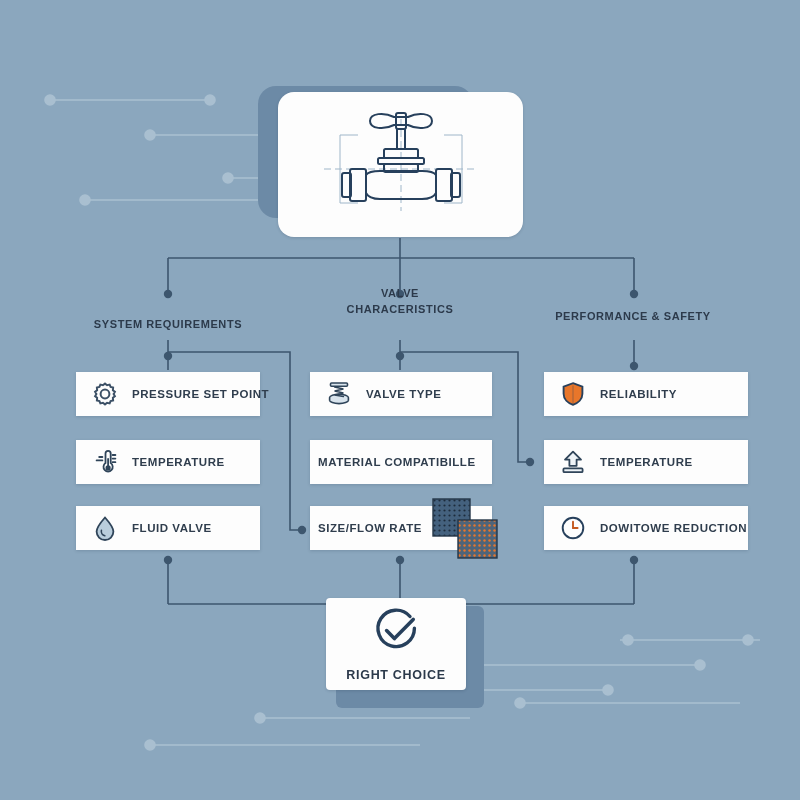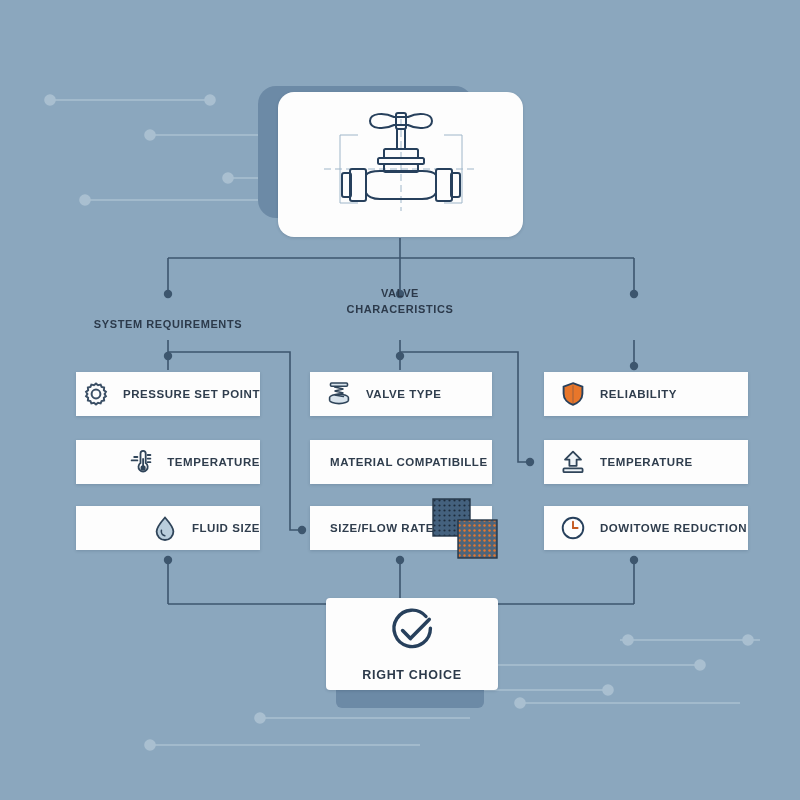--- a/index.html
+++ b/index.html
@@ -48,24 +48,24 @@
     display:flex;align-items:center;justify-content:center;
     margin-right:12px;
   }
   .row-card .label{
     font-size:11.5px;
     letter-spacing:.55px;
     color:#2f3d4d;
     font-weight:600;
     white-space:nowrap;
   }
-  .row-card.no-icon{padding-left:20px;}
-
-  
-  .col-a{left:76px;width:184px;justify-content:flex-end;}
+  .row-card.no-icon{padding-left:8px;}
+
+  
+  .col-a{left:76px;width:184px;}
   .col-b{left:310px;width:182px;}
   .col-c{left:544px;width:204px;}
   .r1{top:372px;}
   .r2{top:440px;}
   .r3{top:506px;}
 
   
   .cat-label{
     position:absolute;
     font-size:11px;
@@ -79,21 +79,21 @@
   .cat-a{left:18px;top:316px;width:300px;}
   .cat-b{left:285px;top:285px;width:230px;}
   .cat-c{left:500px;top:308px;width:266px;}
 
   
   .result-shadow{
     position:absolute;left:336px;top:606px;width:148px;height:102px;
     background:#6c8aa6;border-radius:6px;
   }
   .result-card{
-    left:326px;top:598px;width:172px;height:92px;
+    left:326px;top:598px;width:140px;height:92px;
     border-radius:4px;
     display:flex;flex-direction:column;align-items:center;justify-content:center;
   }
   .result-card .label{
     font-size:12.5px;letter-spacing:.7px;font-weight:700;color:#2c3a4b;
     margin-top:6px;
   }
 </style>
 </head>
 <body>
@@ -194,20 +194,21 @@
 
         <rect x="130" y="62" width="16" height="32" rx="2"></rect>
         <rect x="145" y="66" width="9" height="24" rx="2"></rect>
       </g>
     </svg>
   </div>
 
   <div class="cat-label cat-a">SYSTEM REQUIREMENTS</div>
   <div class="cat-label cat-b">VALVE
 CHARACERISTICS</div>
+  <div class="cat-label cat-c">PERFORMANCE &amp; SAFETY</div>
 
   <div class="card row-card col-a r1">
     <span class="icon">
       <svg width="26" height="26" viewBox="0 0 26 26">
         <g fill="none" stroke="#3c5066" stroke-width="2">
           <path d="M13,2.6 L15.1,4.2 L17.6,3.6 L18.6,6 L21.1,6.6 L20.9,9.2 L22.9,10.8 L21.6,13 L22.9,15.2 L20.9,16.8 L21.1,19.4 L18.6,20 L17.6,22.4 L15.1,21.8 L13,23.4 L10.9,21.8 L8.4,22.4 L7.4,20 L4.9,19.4 L5.1,16.8 L3.1,15.2 L4.4,13 L3.1,10.8 L5.1,9.2 L4.9,6.6 L7.4,6 L8.4,3.6 L10.9,4.2 Z"></path>
           <circle cx="13" cy="13" r="4.4"></circle>
         </g>
       </svg>
     </span>
@@ -232,21 +233,21 @@
     <span class="label">TEMPERATURE</span>
   </div>
 
   <div class="card row-card col-a r3">
     <span class="icon">
       <svg width="26" height="26" viewBox="0 0 26 26">
         <path d="M13,2.5 C13,2.5 4.6,12 4.6,16.6 a8.4,8.4 0 0 0 16.8,0 C21.4,12 13,2.5 13,2.5 Z" fill="#b9cddc" stroke="#2f4459" stroke-width="1.8"></path>
         <path d="M9.4,15.4 a4.6,4.6 0 0 0 3.4,5.4" fill="none" stroke="#2f4459" stroke-width="1.6" stroke-linecap="round"></path>
       </svg>
     </span>
-    <span class="label">FLUID SIZE</span>
+    <span class="label">FLUID VALVE</span>
   </div>
 
   <div class="card row-card col-b r1">
     <span class="icon">
       <svg width="28" height="28" viewBox="0 0 28 28">
         <g stroke="#2f4459" stroke-width="1.6" fill="#d9e4ed">
           <rect x="5.5" y="3" width="17" height="3.2" rx="1"></rect>
           <ellipse cx="14" cy="20.2" rx="9.4" ry="3.4"></ellipse>
           <path d="M4.6,20.2 v-2.6 a9.4,3.4 0 0 1 18.8,0 v2.6" fill="#d9e4ed"></path>
         </g>

